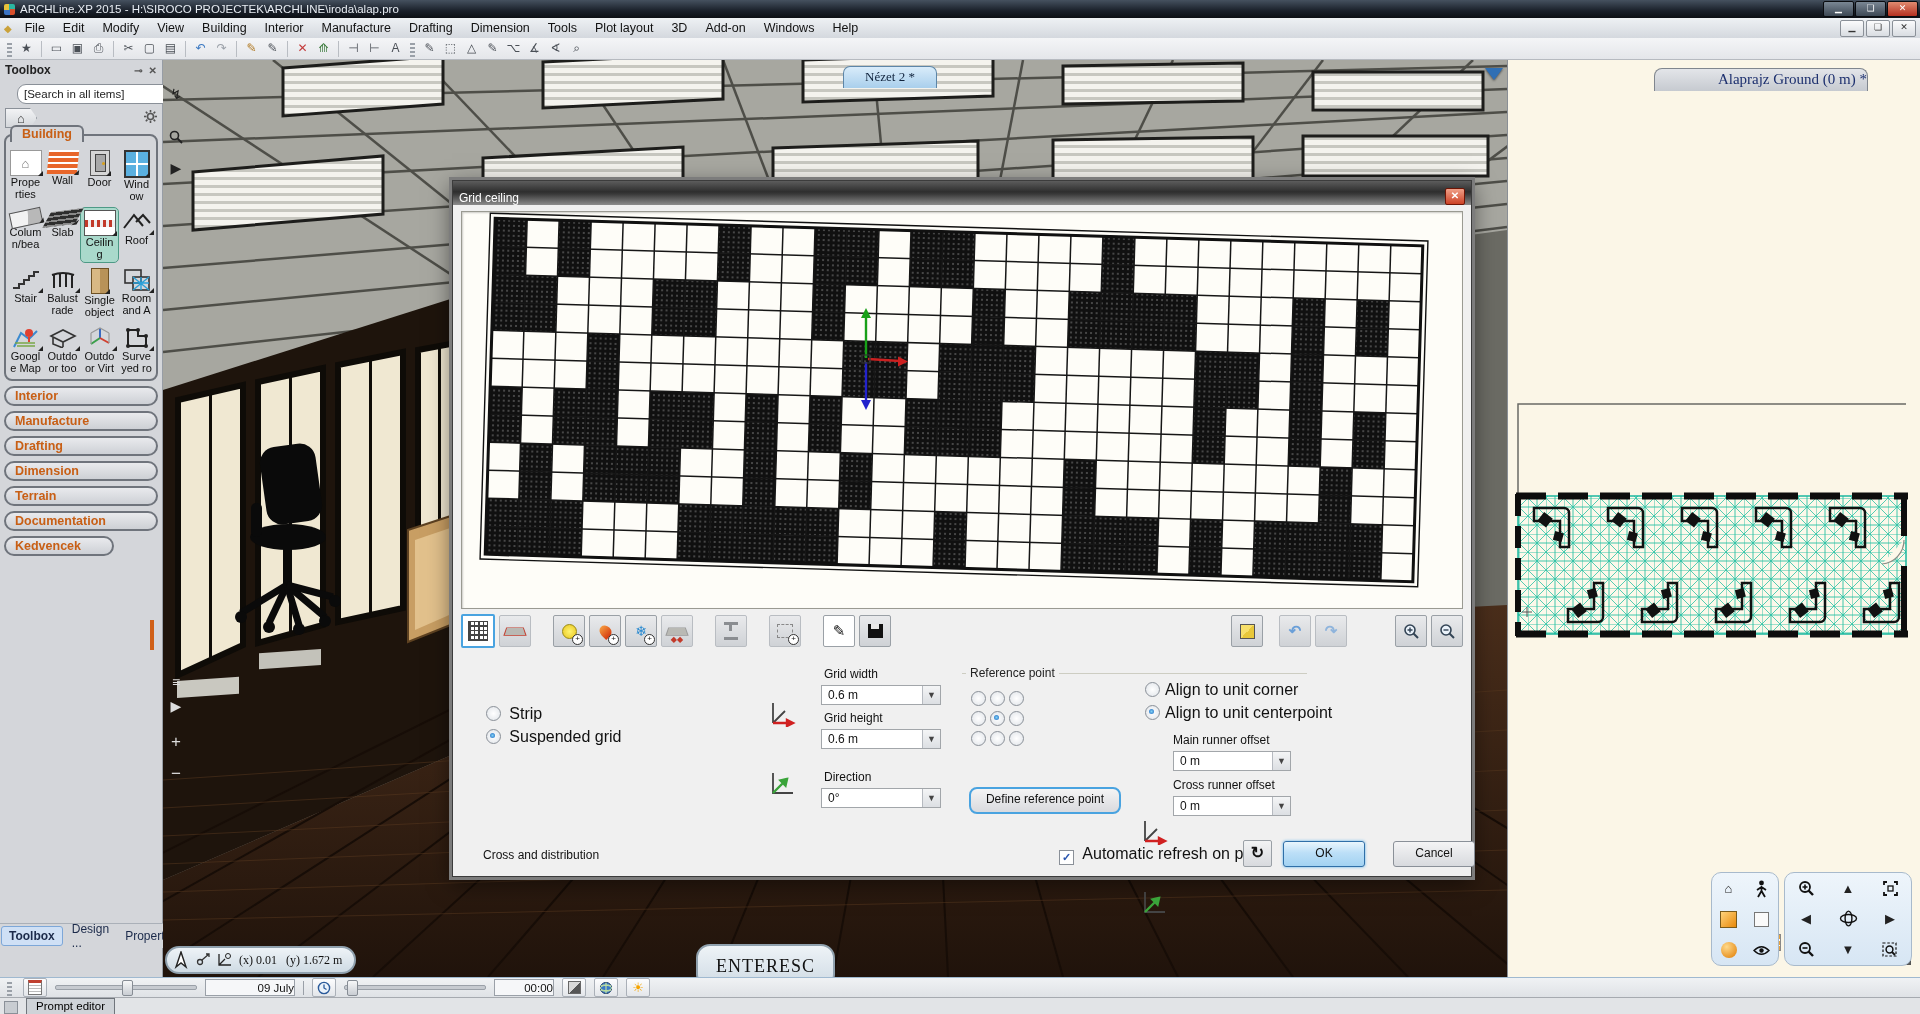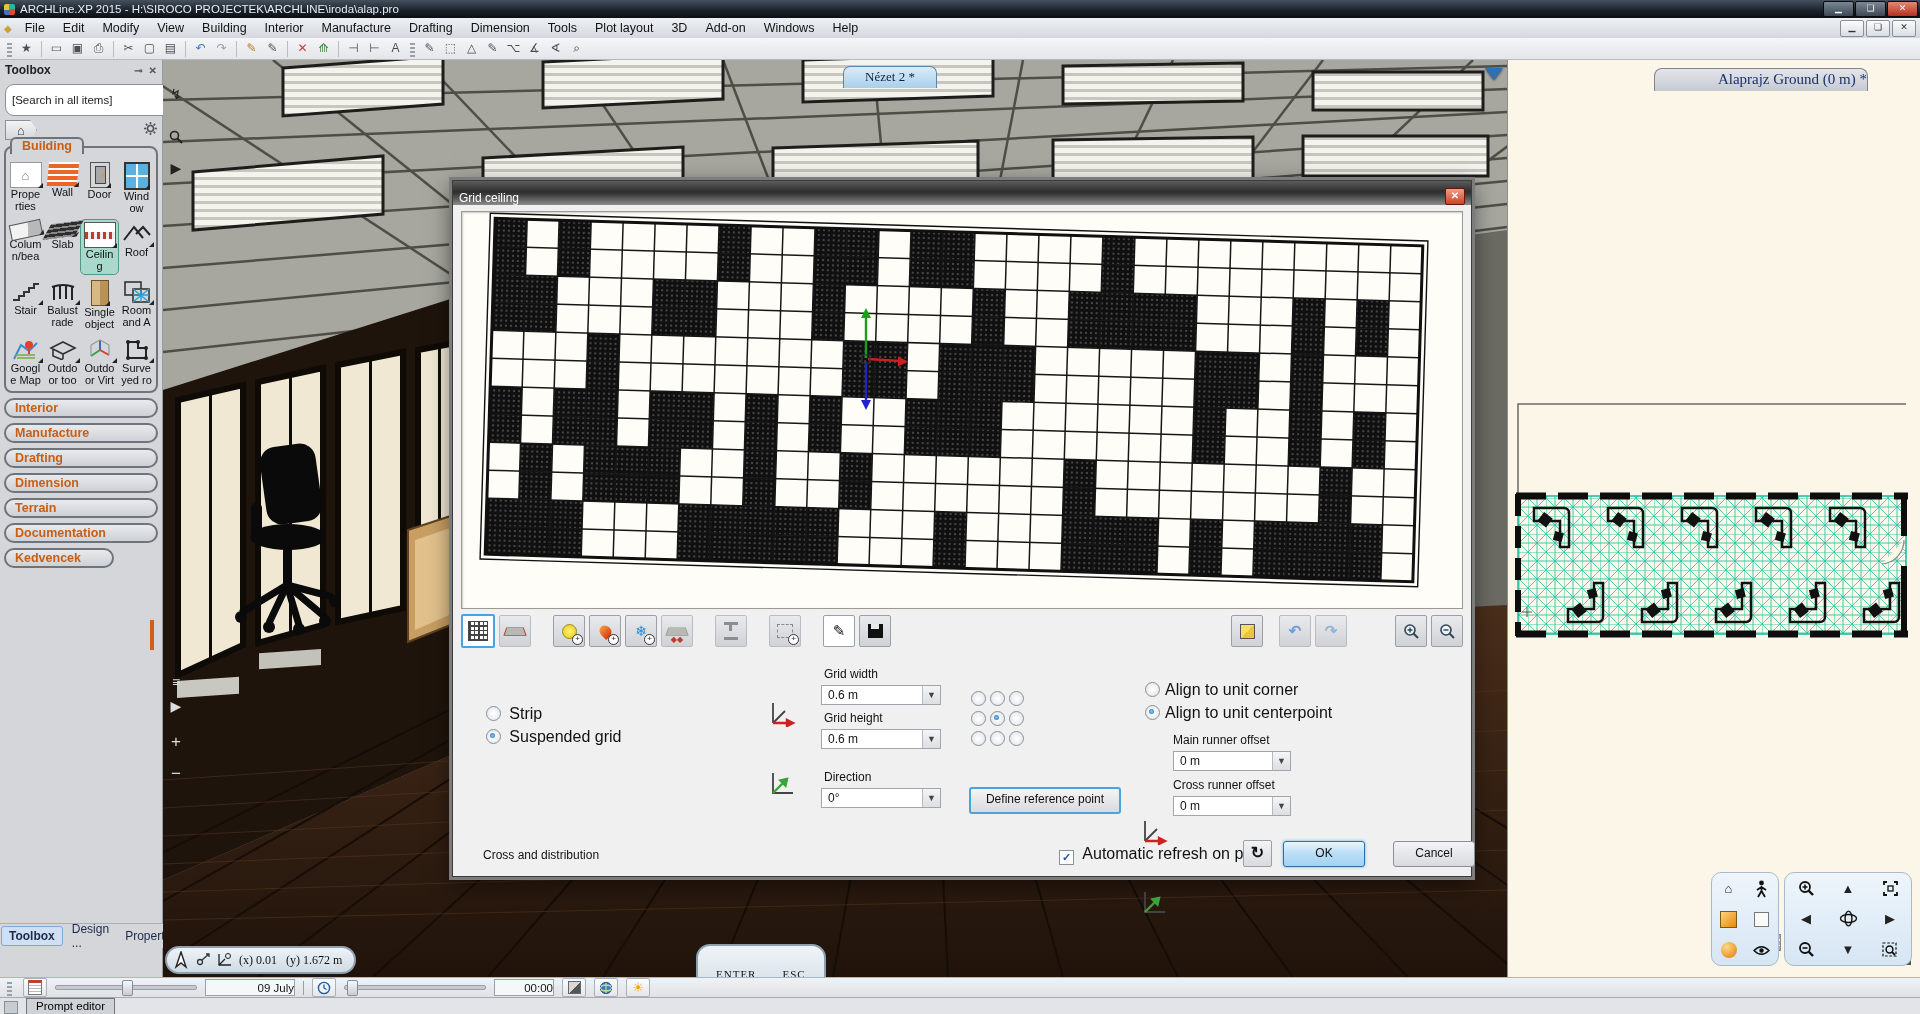--- a/index.html
+++ b/index.html
@@ -22,21 +22,21 @@
            font-size:9px;line-height:13px;text-align:center;color:#333;border-radius:2px}
   .toolbar{left:0;top:38px;width:1920px;height:22px;background:linear-gradient(#f4f5f7,#e4e6ea);
            border-bottom:1px solid #b6bac0;display:flex;align-items:center;padding-left:4px;box-sizing:border-box;gap:2px}
   .tico{width:19px;height:17px;border-radius:2px;text-align:center;line-height:16px;font-size:12px;color:#4a4f56}
   .tsep{width:1px;height:16px;background:#b9bdc3;margin:0 3px}
   .grip{width:5px;height:16px;background:repeating-linear-gradient(0deg,#9aa0a8 0 2px,transparent 2px 4px);margin:0 3px}
   
   .leftpanel{left:0;top:60px;width:163px;height:917px;background:#d4d6da;border-right:1px solid #979da5;box-sizing:border-box}
   .lp-head{height:20px;display:flex;align-items:center;padding:0 5px;font-weight:bold;color:#222}
   .lp-headicons{margin-left:auto;display:flex;gap:6px;color:#555;font-size:10px}
-  .search-row{display:flex;margin:4px 5px;height:32px}
+  .search-row{display:flex;margin:4px 17px;height:20px}
   .search-input{flex:1;border:1px solid #8a9098;border-radius:9px 0 0 9px;background:#fff;font-size:11.5px;
                 padding:0 6px;font-family:"Liberation Sans",sans-serif;color:#222}
   .search-btn{width:24px;border:1px solid #8a9098;border-left:none;border-radius:0 9px 9px 0;
               background:linear-gradient(#fdfdfe,#dfe3e8);display:flex;align-items:center;justify-content:center;gap:1px}
   .crumb-row{display:flex;align-items:center;margin:2px 5px;height:20px}
   .home-tab{width:30px;height:18px;background:linear-gradient(#f2f3f5,#d4d7db);border:1px solid #8a9098;
             clip-path:polygon(0 0,78% 0,100% 50%,78% 100%,0 100%);display:flex;align-items:center;justify-content:center;font-size:13px;color:#333}
   .section{margin:6px 4px 4px 4px;border:2px solid #6f747c;border-radius:8px;position:relative;padding:8px 1px 3px 1px}
   .section-tab{position:absolute;top:-11px;left:4px;background:#d4d6da;border:2px solid #6f747c;border-bottom:none;
                border-radius:6px 6px 0 0;padding:0 10px;color:#c85f15;font-weight:bold;font-size:12.5px;line-height:15px}
@@ -58,21 +58,21 @@
   .viewport{left:163px;top:60px;width:1344px;height:917px;background:#55554f;overflow:hidden}
   .vp-tab{position:absolute;left:680px;top:6px;width:92px;height:21px;background:linear-gradient(#d9ecfa,#a9cfec);
           border:1px solid #5d86a8;border-bottom:none;border-radius:7px 7px 0 0;text-align:center;line-height:20px;
           font-family:"Liberation Serif",serif;font-size:13px;color:#10233c;z-index:5}
   .vp-dd{position:absolute;left:1322px;top:8px;width:0;height:0;border-left:9px solid transparent;border-right:9px solid transparent;
          border-top:12px solid #2f6fb4;filter:drop-shadow(0 1px 1px #0008);z-index:5}
   .vp-ltool{position:absolute;left:2px;width:22px;text-align:center;font-size:14px;z-index:5}
   .oval{position:absolute;background:linear-gradient(#eef3f7,#cfdbe4);border:2px solid #8fa0ad;border-radius:14px;
         display:flex;align-items:center;z-index:6;font-family:"Liberation Serif",serif}
   .coords{left:2px;top:886px;height:24px;padding:0 12px 0 6px;gap:6px;font-size:12px;color:#111}
-  .enteresc{left:533px;top:884px;height:24px;padding:16px 18px;gap:26px;font-size:11px;letter-spacing:1px}
+  .enteresc{left:533px;top:884px;height:24px;padding:8px 18px;font-size:18px;letter-spacing:1px}
   
   .dialog{left:452px;top:180px;width:1018px;height:695px;background:#f0f0f0;z-index:20;
           border:1px solid #3c3c3c;outline:3px solid #7c7c7c;box-shadow:0 6px 22px rgba(0,0,0,.55)}
   .dlg-title{height:24px;background:linear-gradient(#5c5c5c,#2e2e2e 45%,#3a3a3a 55%,#8c8c8c);color:#fff;
              display:flex;align-items:flex-end;padding:0 6px;font-size:12px}
   .dlg-close{margin-left:auto;width:18px;height:15px;background:linear-gradient(#f0a088,#cc4125);border:1px solid #6e1505;
              border-radius:2px;color:#fff;font-size:10px;line-height:13px;text-align:center;font-weight:bold}
   .preview{position:absolute;left:8px;top:30px;width:1000px;height:396px;background:#fefdf8;border:1px solid #9a9a92;
            box-shadow:inset 1px 1px 2px #0003;overflow:hidden}
   .dlg-toolrow{position:absolute;left:8px;top:432px;width:1002px;height:36px;display:flex;align-items:center;gap:4px}
@@ -100,21 +100,21 @@
              display:flex;align-items:center;justify-content:center;font-size:9px;color:#444}
   .dlabel{position:absolute;font-size:12px;color:#111}
   .radio{width:13px;height:13px;border-radius:50%;border:1px solid #8a9098;background:radial-gradient(#fff,#dfe3e8);
          display:inline-block;position:relative;vertical-align:-2px}
   .radio.sel::after{content:"";position:absolute;left:3px;top:3px;width:5px;height:5px;border-radius:50%;
                     background:radial-gradient(#7fd0f5,#1c66c0)}
   .rlabel{font-size:16px;margin-left:5px}
   .groupbox{position:absolute;border-top:1px solid #cdcdc2}
   .gb-label{position:absolute;top:-8px;left:4px;background:#f0f0f0;padding:0 4px;font-size:12px;color:#222}
   .defbtn{position:absolute;width:148px;height:23px;background:linear-gradient(#f4f4f4,#d9dade);border:2px solid #49a3e0;
-          border-radius:3px;font-size:12px;text-align:center;line-height:20px}
+          border-radius:8px;font-size:12px;text-align:center;line-height:20px}
   .okbtn{position:absolute;width:80px;height:24px;border:1px solid #2f6fa8;border-radius:3px;font-size:12px;text-align:center;
          line-height:22px;background:linear-gradient(#e9f6fd,#bcdff7 45%,#a2d2f2);box-shadow:0 0 3px #58b0ea}
   .cbtn{position:absolute;width:80px;height:24px;border:1px solid #8a9098;border-radius:3px;font-size:12px;text-align:center;
         line-height:22px;background:linear-gradient(#f4f4f5,#d8dade)}
   .chk{width:13px;height:13px;border:1px solid #8a9098;background:#fff;display:inline-block;vertical-align:-2px;
        font-size:11px;line-height:12px;text-align:center;color:#2a56b0;font-weight:bold}
   
   .rightpanel{left:1507px;top:60px;width:413px;height:917px;background:#fbf6e7;border-left:1px solid #8a8f96;box-sizing:border-box}
   .plan-tab{position:absolute;left:146px;top:8px;width:212px;height:22px;background:linear-gradient(#e3e5e9,#c6cad0);
             border:1px solid #80868e;border-bottom:none;border-radius:8px 8px 0 0;text-align:right;line-height:21px;
@@ -861,20 +861,23 @@
     <span>0.6 m</span>
       <span class="arrow">▼</span>
     </div>
 
   <div class="dlabel" style="left:371px;top:589px">Direction</div>
   <div class="dd" style="left:368px;top:607px;width:120px">
     <span>0°</span>
       <span class="arrow">▼</span>
     </div>
 
+  <div class="groupbox" style="left:509px;top:492px;width:345px;height:175px">
+    <div class="gb-label">Reference point</div>
+  </div>
   <div class="abs" style="left:518px;top:510px;display:grid;grid-template-columns:repeat(3,19px);row-gap:5px">
     <span class="radio"></span>
       <span class="radio"></span>
       <span class="radio"></span>
     <span class="radio"></span>
       <span class="radio sel"></span>
       <span class="radio"></span>
     <span class="radio"></span>
       <span class="radio"></span>
       <span class="radio"></span>

